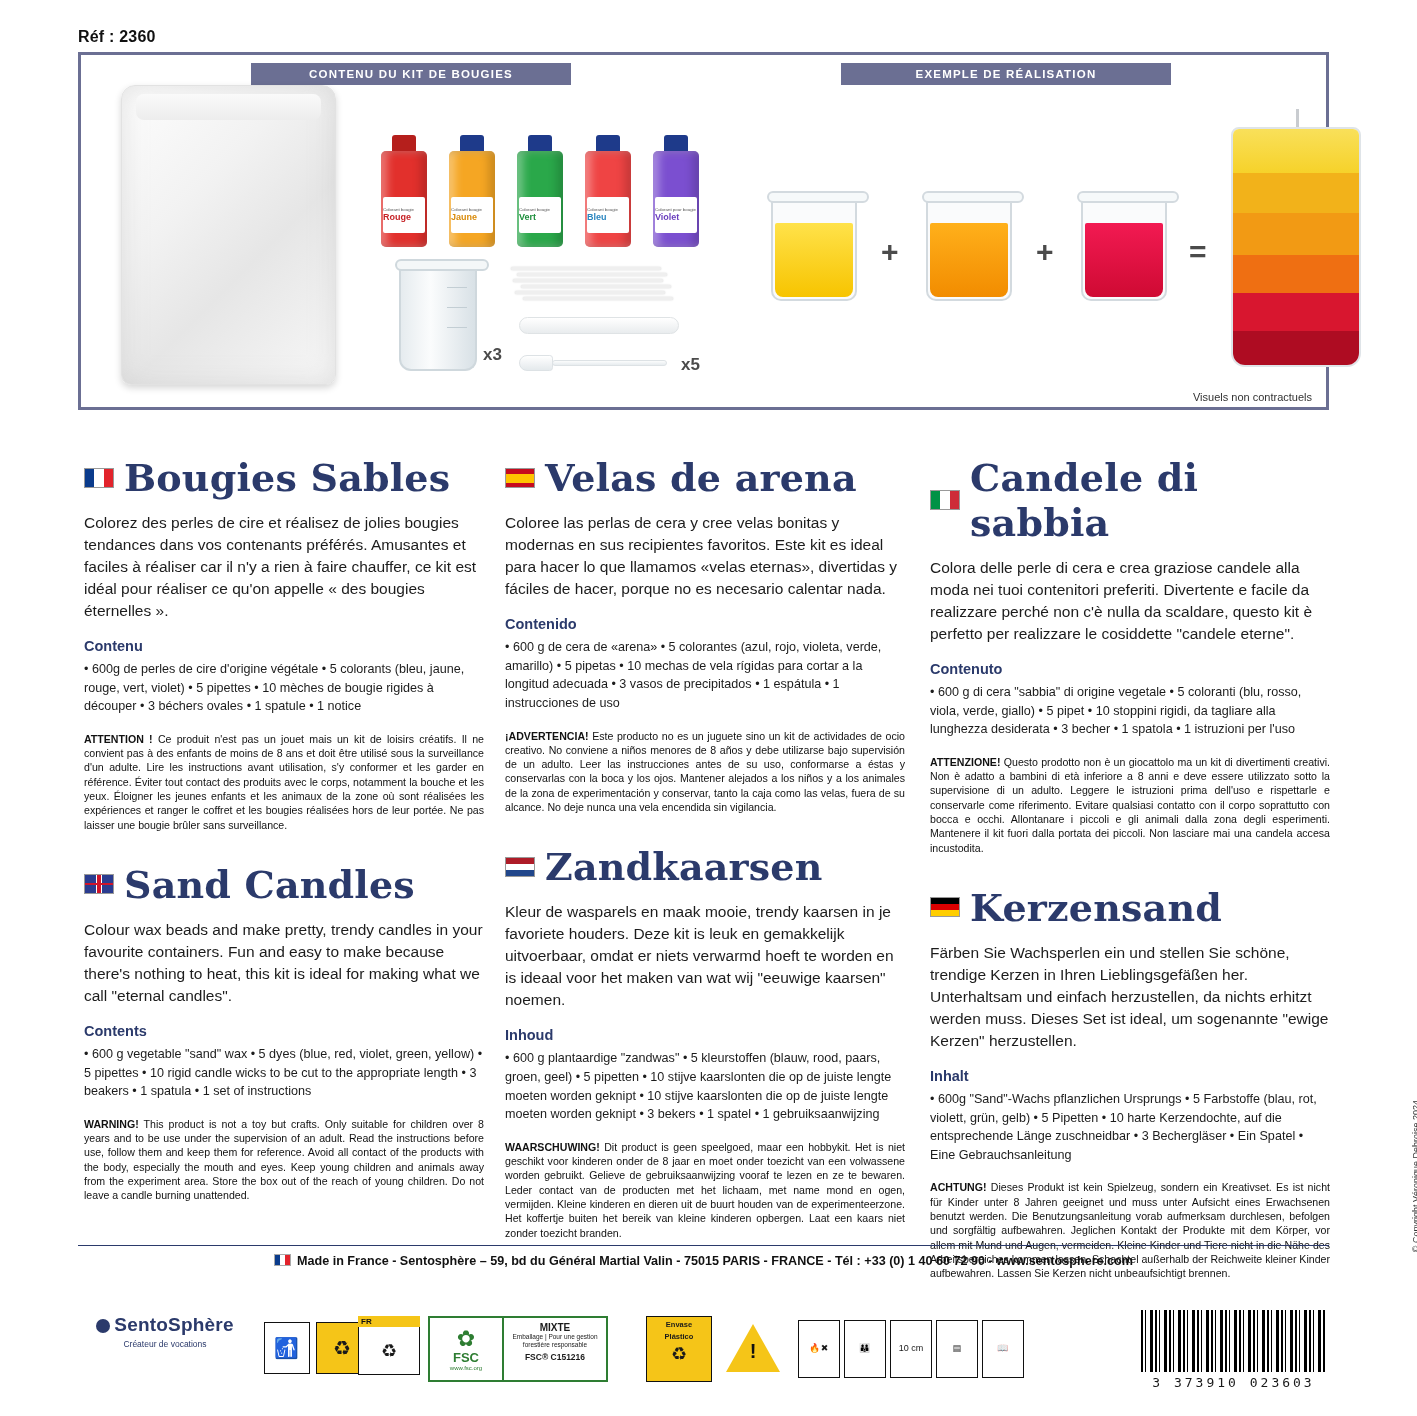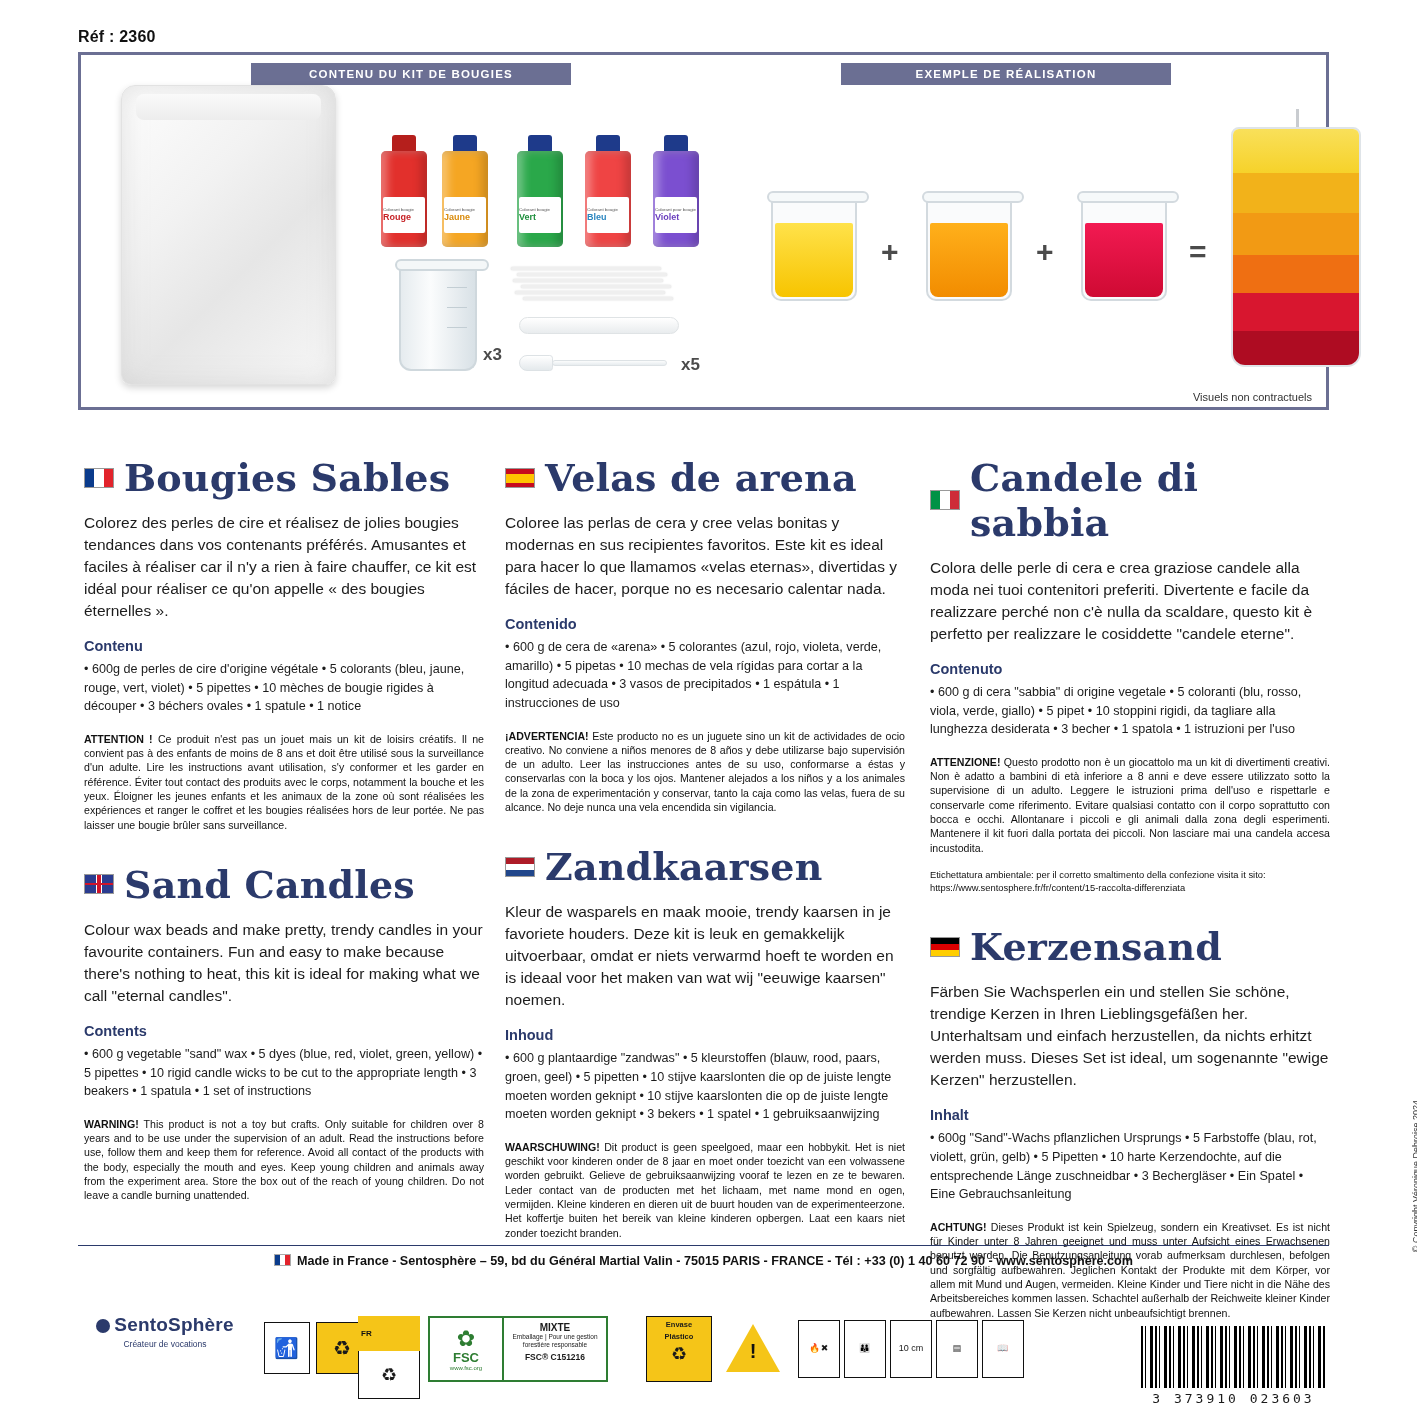--- a/index.html
+++ b/index.html
@@ -204,28 +204,28 @@
   .triangle-warn .tri {
     width:0;height:0;border-left:27px solid transparent;border-right:27px solid transparent;
     border-bottom:48px solid #f5c518;
   }
   .triangle-warn .bang { position:absolute; left:0; right:0; top:16px; text-align:center; font-size:20px; font-weight:bold; color:#111;}
 
   .pictos { position:absolute; left:712px; top:20px; display:flex; gap:4px; }
   .picto { width:42px; height:58px; border:1.5px solid #111; background:#fff;
            display:flex; align-items:center; justify-content:center; font-size:9px; text-align:center; line-height:1.05; }
 
-  .barcode { position:absolute; right:0px; top:26px; width:185px; height:82px; }
+  .barcode { position:absolute; right:0px; top:10px; width:185px; height:82px; }
   .barcode .bars { height:62px; width:100%;
     background: repeating-linear-gradient(90deg,#000 0 2px, #fff 2px 4px, #000 4px 5px, #fff 5px 9px, #000 9px 12px, #fff 12px 14px);
   }
   .barcode .num { font-size:13px; letter-spacing:3px; margin-top:3px; text-align:center; font-family:"DejaVu Sans Mono", monospace;}
 
   .fr-badge { position:absolute; left:272px; top:16px; width:62px; height:66px; }
-  .fr-badge .top { background:#f5c518; color:#111; font-size:8px; font-weight:bold; padding:13px 3px; }
+  .fr-badge .top { background:#f5c518; color:#111; font-size:8px; font-weight:bold; padding:1px 3px; }
   .recyc { position:absolute; left:178px; top:22px; display:flex; gap:6px; align-items:center;}
   .recyc .b { width:46px; height:52px; border:1px solid #111; display:flex; align-items:center; justify-content:center; font-size:20px;}
   .envase { position:absolute; left:560px; top:16px; width:66px; height:66px; border:1px solid #111; background:#f5c518; font-size:7.5px; text-align:center;}
   .envase .t { font-weight:bold; padding-top:3px; }
 </style>
 </head>
 <body>
 
 <div class="ref">Réf : 2360</div>
 
@@ -238,21 +238,21 @@
   <div class="bottles">
     <div class="bottle" style="left:0px;">
       <div class="cap" style="background:#b51f1c;"></div>
       <div class="body" style="background:#e2302c;">
         <div class="label">
           <div class="tiny">Colorant bougie</div>
           <div class="nm" style="color:#c62226">Rouge</div>
         </div>
       </div>
     </div>
-    <div class="bottle" style="left:61px;border-radius:8px;">
+    <div class="bottle" style="left:68px;border-radius:8px;">
       <div class="cap" style="background:#1e3a8a;"></div>
       <div class="body" style="background:#f5a623;">
         <div class="label">
           <div class="tiny">Colorant bougie</div>
           <div class="nm" style="color:#d98b0c">Jaune</div>
         </div>
       </div>
     </div>
     <div class="bottle" style="left:136px;">
       <div class="cap" style="background:#1e3a8a;"></div>
@@ -386,21 +386,20 @@
 <div class="col c3">
   <div class="blk">
     <h2 class="lang-title">
       <span class="flag flag-it"></span>
       <span>Candele di sabbia</span>
     </h2>
     <p class="intro">Colora delle perle di cera e crea graziose candele alla moda nei tuoi contenitori preferiti. Divertente e facile da realizzare perché non c'è nulla da scaldare, questo kit è perfetto per realizzare le cosiddette "candele eterne".</p>
     <p class="sub">Contenuto</p>
     <p class="contents">• 600 g di cera "sabbia" di origine vegetale • 5 coloranti (blu, rosso, viola, verde, giallo) • 5 pipet • 10 stoppini rigidi, da tagliare alla lunghezza desiderata • 3 becher • 1 spatola • 1 istruzioni per l'uso</p>
     <p class="warn"><b>ATTENZIONE!</b> <span>Questo prodotto non è un giocattolo ma un kit di divertimenti creativi. Non è adatto a bambini di età inferiore a 8 anni e deve essere utilizzato sotto la supervisione di un adulto. Leggere le istruzioni prima dell'uso e rispettarle e conservarle come riferimento. Evitare qualsiasi contatto con il corpo soprattutto con bocca e occhi. Allontanare i piccoli e gli animali dalla zona degli esperimenti. Mantenere il kit fuori dalla portata dei piccoli. Non lasciare mai una candela accesa incustodita.</span></p>
-    <p class="eco">Etichettatura ambientale: per il corretto smaltimento della confezione visita it sito: https://www.sentosphere.fr/fr/content/15-raccolta-differenziata</p>
   </div>
 
   <div class="blk" style="margin-top:26px;">
     <h2 class="lang-title">
       <span class="flag flag-de"></span>
       <span>Kerzensand</span>
     </h2>
     <p class="intro">Färben Sie Wachsperlen ein und stellen Sie schöne, trendige Kerzen in Ihren Lieblingsgefäßen her. Unterhaltsam und einfach herzustellen, da nichts erhitzt werden muss. Dieses Set ist ideal, um sogenannte "ewige Kerzen" herzustellen.</p>
     <p class="sub">Inhalt</p>
     <p class="contents">• 600g "Sand"-Wachs pflanzlichen Ursprungs • 5 Farbstoffe (blau, rot, violett, grün, gelb) • 5 Pipetten • 10 harte Kerzendochte, auf die entsprechende Länge zuschneidbar • 3 Bechergläser • Ein Spatel • Eine Gebrauchsanleitung</p>

